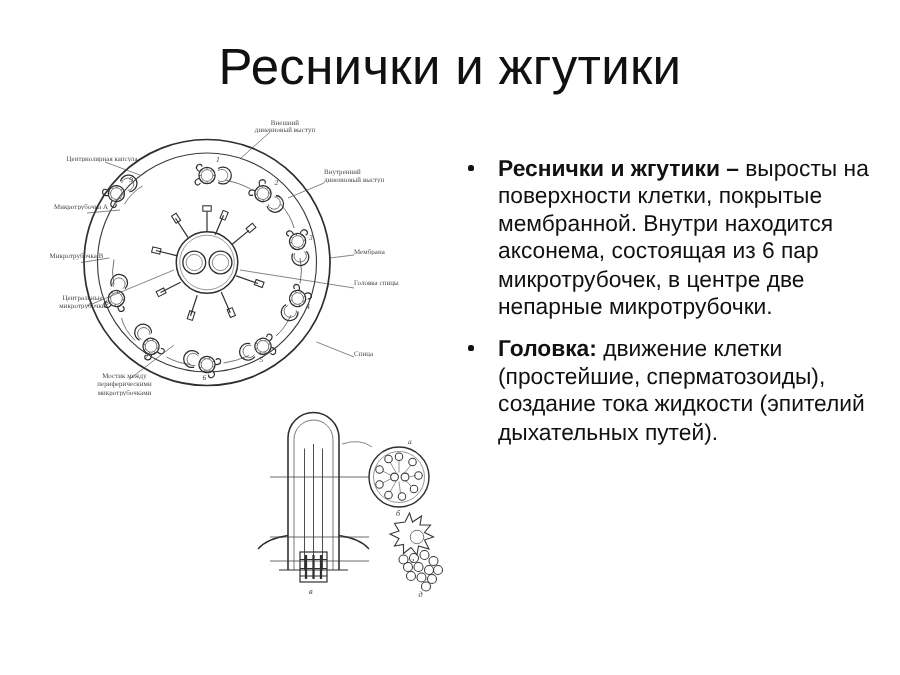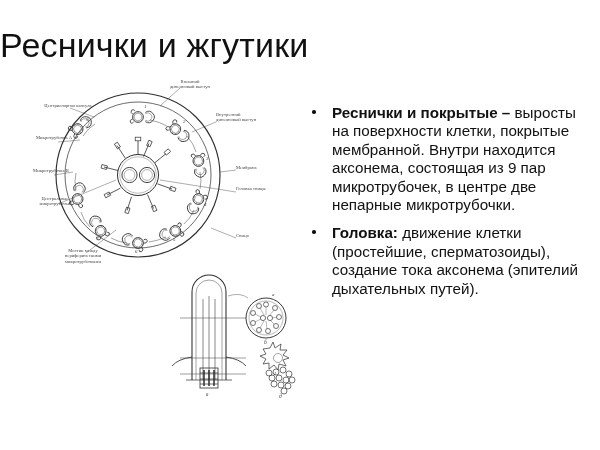--- a/index.html
+++ b/index.html
@@ -15,21 +15,21 @@
     font-family: "Liberation Sans", sans-serif;
     color: #000000;
   }
 
   
   #slide-title {
     position: absolute;
     left: 0;
     top: 26px;
     width: 600px;
-    text-align: left;
+    text-align: center;
     font-size: 34px;
     font-weight: 400;
     letter-spacing: 0.2px;
     color: #111111;
     white-space: nowrap;
   }
 
   
   #bullet-column {
     position: absolute;
@@ -307,21 +307,21 @@
 
   <div class="lbl rt" style="left:196px; top:106px; width:40px;">Головка спицы</div>
 
   <div class="lbl rt" style="left:196px; top:153px; width:36px;">Спица</div>
 </div>
 
 <div id="bullet-column">
 
   <div class="bullet-row">
     <span class="bullet-dot"></span>
-    <b>Реснички и покрытые –</b><span> выросты на поверхности клетки, покрытые мембранной. Внутри находится аксонема, состоящая из 9 пар микротрубочек, в центре две непарные микротрубочки.</span>
+    <b>Реснички и жгутики –</b><span> выросты на поверхности клетки, покрытые мембранной. Внутри находится аксонема, состоящая из 6 пар микротрубочек, в центре две непарные микротрубочки.</span>
   </div>
 
   <div class="bullet-row">
     <span class="bullet-dot"></span>
-    <b>Головка:</b><span> движение клетки (простейшие, сперматозоиды), создание тока аксонема (эпителий дыхательных путей).</span>
+    <b>Головка:</b><span> движение клетки (простейшие, сперматозоиды), создание тока жидкости (эпителий дыхательных путей).</span>
   </div>
 
 </div>
 
 </body></html>

